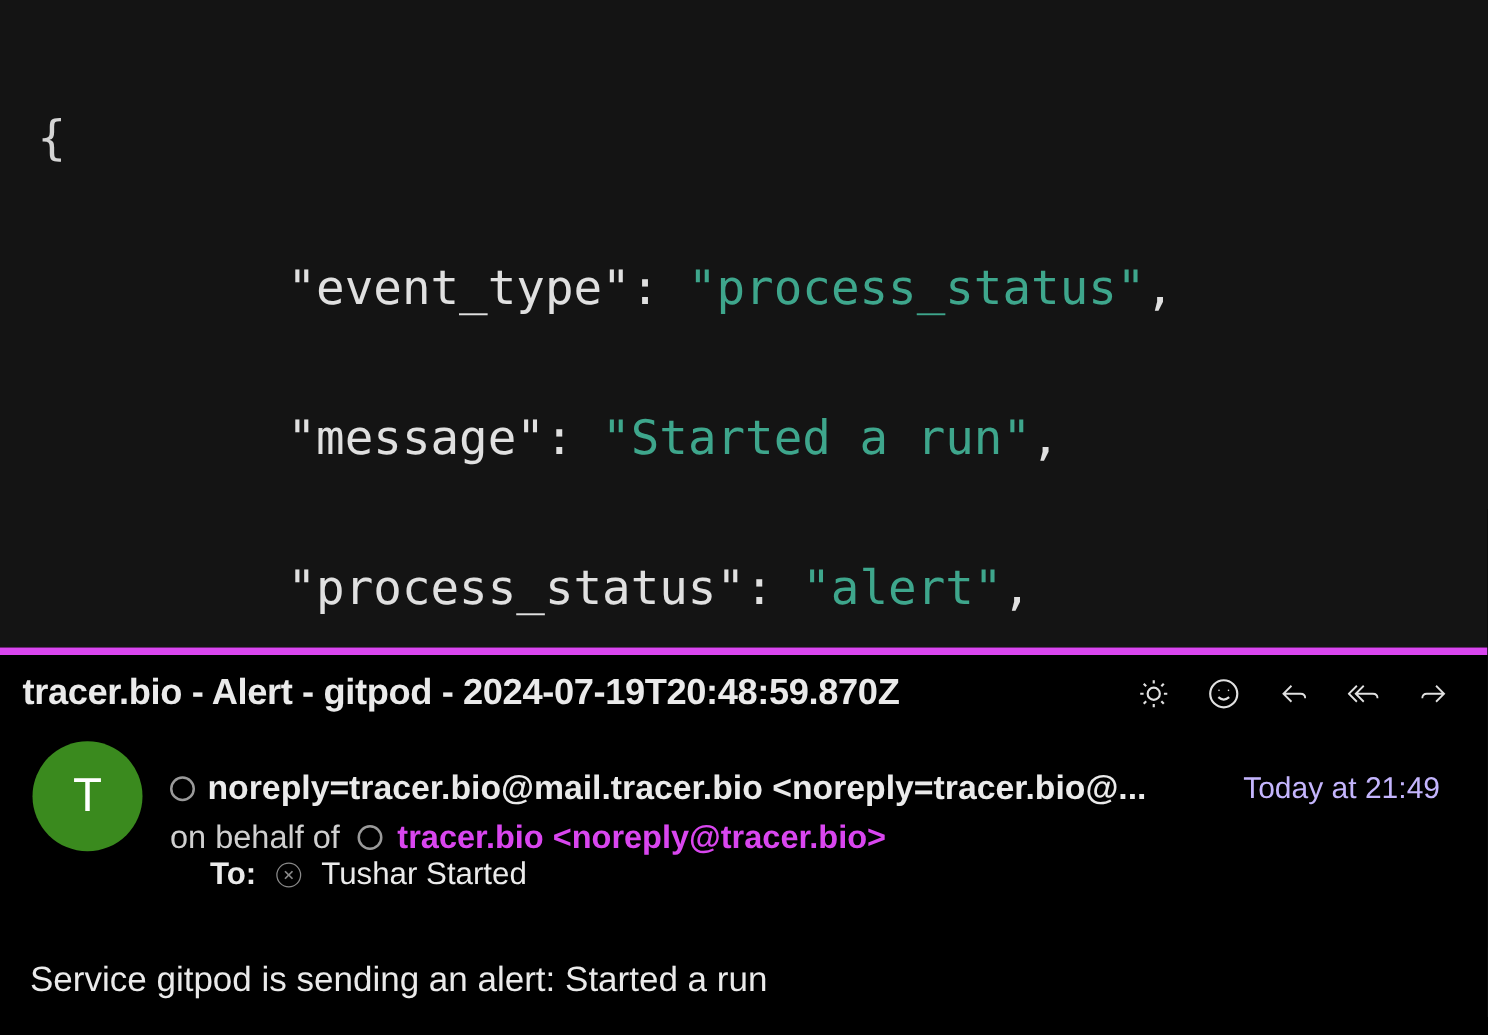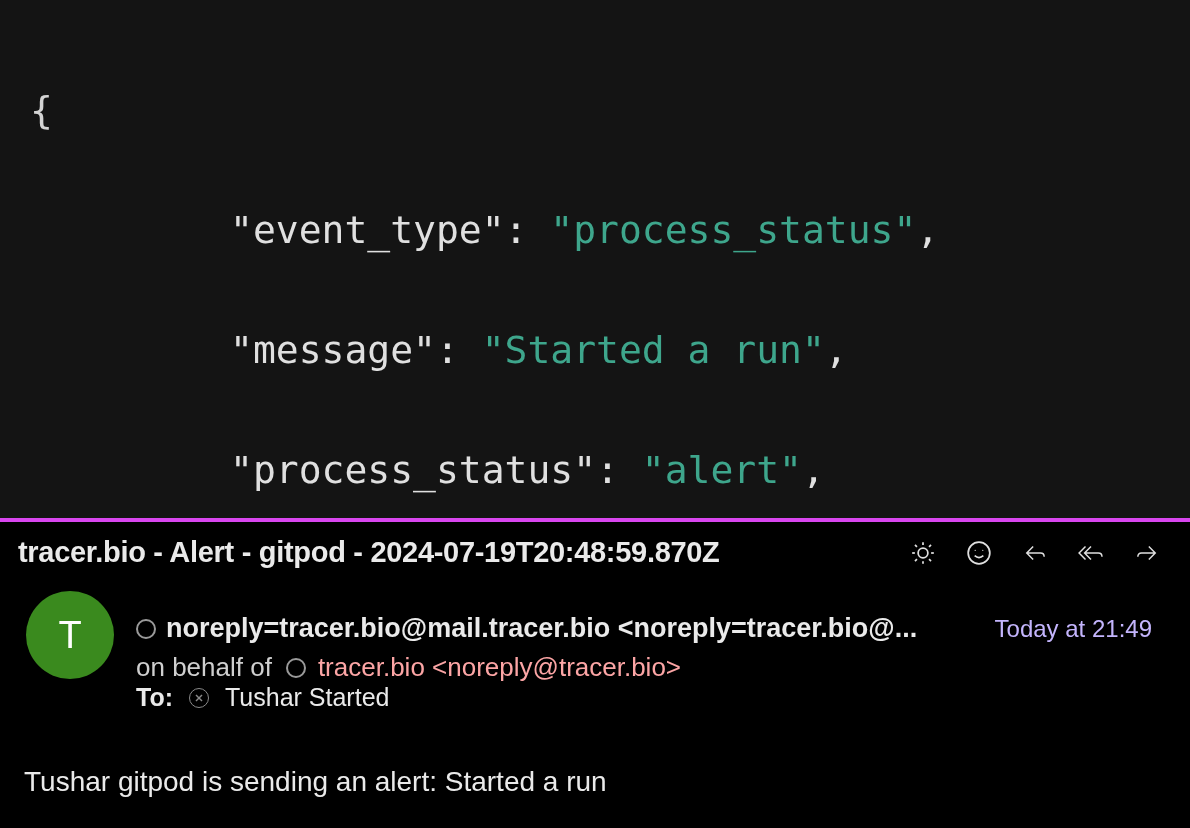--- a/index.html
+++ b/index.html
@@ -38,21 +38,21 @@
       color: #3ea68c;
     }
     .punct {
       color: #e0e0e0;
     }
     .indent-1 { padding-left: 0; }
     .indent-2 { padding-left: 200px; }
     .email-pane {
       background: #000;
       height: 240px;
-      border-top: 4px solid #d946ef;
+      border-top: 6px solid #d946ef;
       padding: 0;
       color: #fff;
     }
     .email-header {
       display: flex;
       justify-content: space-between;
       align-items: center;
       padding: 14px 18px 8px 18px;
     }
     .subject {
@@ -127,36 +127,37 @@
       align-items: center;
       gap: 14px;
       font-size: 26px;
       color: #cfcfcf;
     }
     .behalf-label {
       font-weight: 400;
       color: #cfcfcf;
     }
     .behalf-name {
-      font-weight: 400;
-      color: #fca5a5;
+      font-weight: 700;
+      color: #d946ef;
       display: flex;
       align-items: center;
       gap: 12px;
     }
     .to-line {
       display: flex;
       align-items: center;
       gap: 16px;
       font-size: 25px;
       color: #cfcfcf;
     }
     .to-label {
       font-weight: 700;
       color: #eaeaea;
+      margin-left: 32px;
     }
     .remove-chip {
       width: 20px;
       height: 20px;
       border-radius: 50%;
       border: 1.5px solid #8a8a8a;
       display: inline-flex;
       align-items: center;
       justify-content: center;
       font-size: 12px;
@@ -261,14 +262,14 @@
               <line x1="2" y1="2" x2="8" y2="8" stroke="#8a8a8a" stroke-width="1.4"></line>
               <line x1="8" y1="2" x2="2" y2="8" stroke="#8a8a8a" stroke-width="1.4"></line>
             </svg>
         </span>
         <span class="recipient">Tushar Started</span>
       </div>
     </div>
     <div class="timestamp">Today at 21:49</div>
   </div>
 
-  <div class="body-text">Tushar gitpod is sending an alert: Started a run</div>
+  <div class="body-text">Service gitpod is sending an alert: Started a run</div>
 </div>
 
 </body></html>

